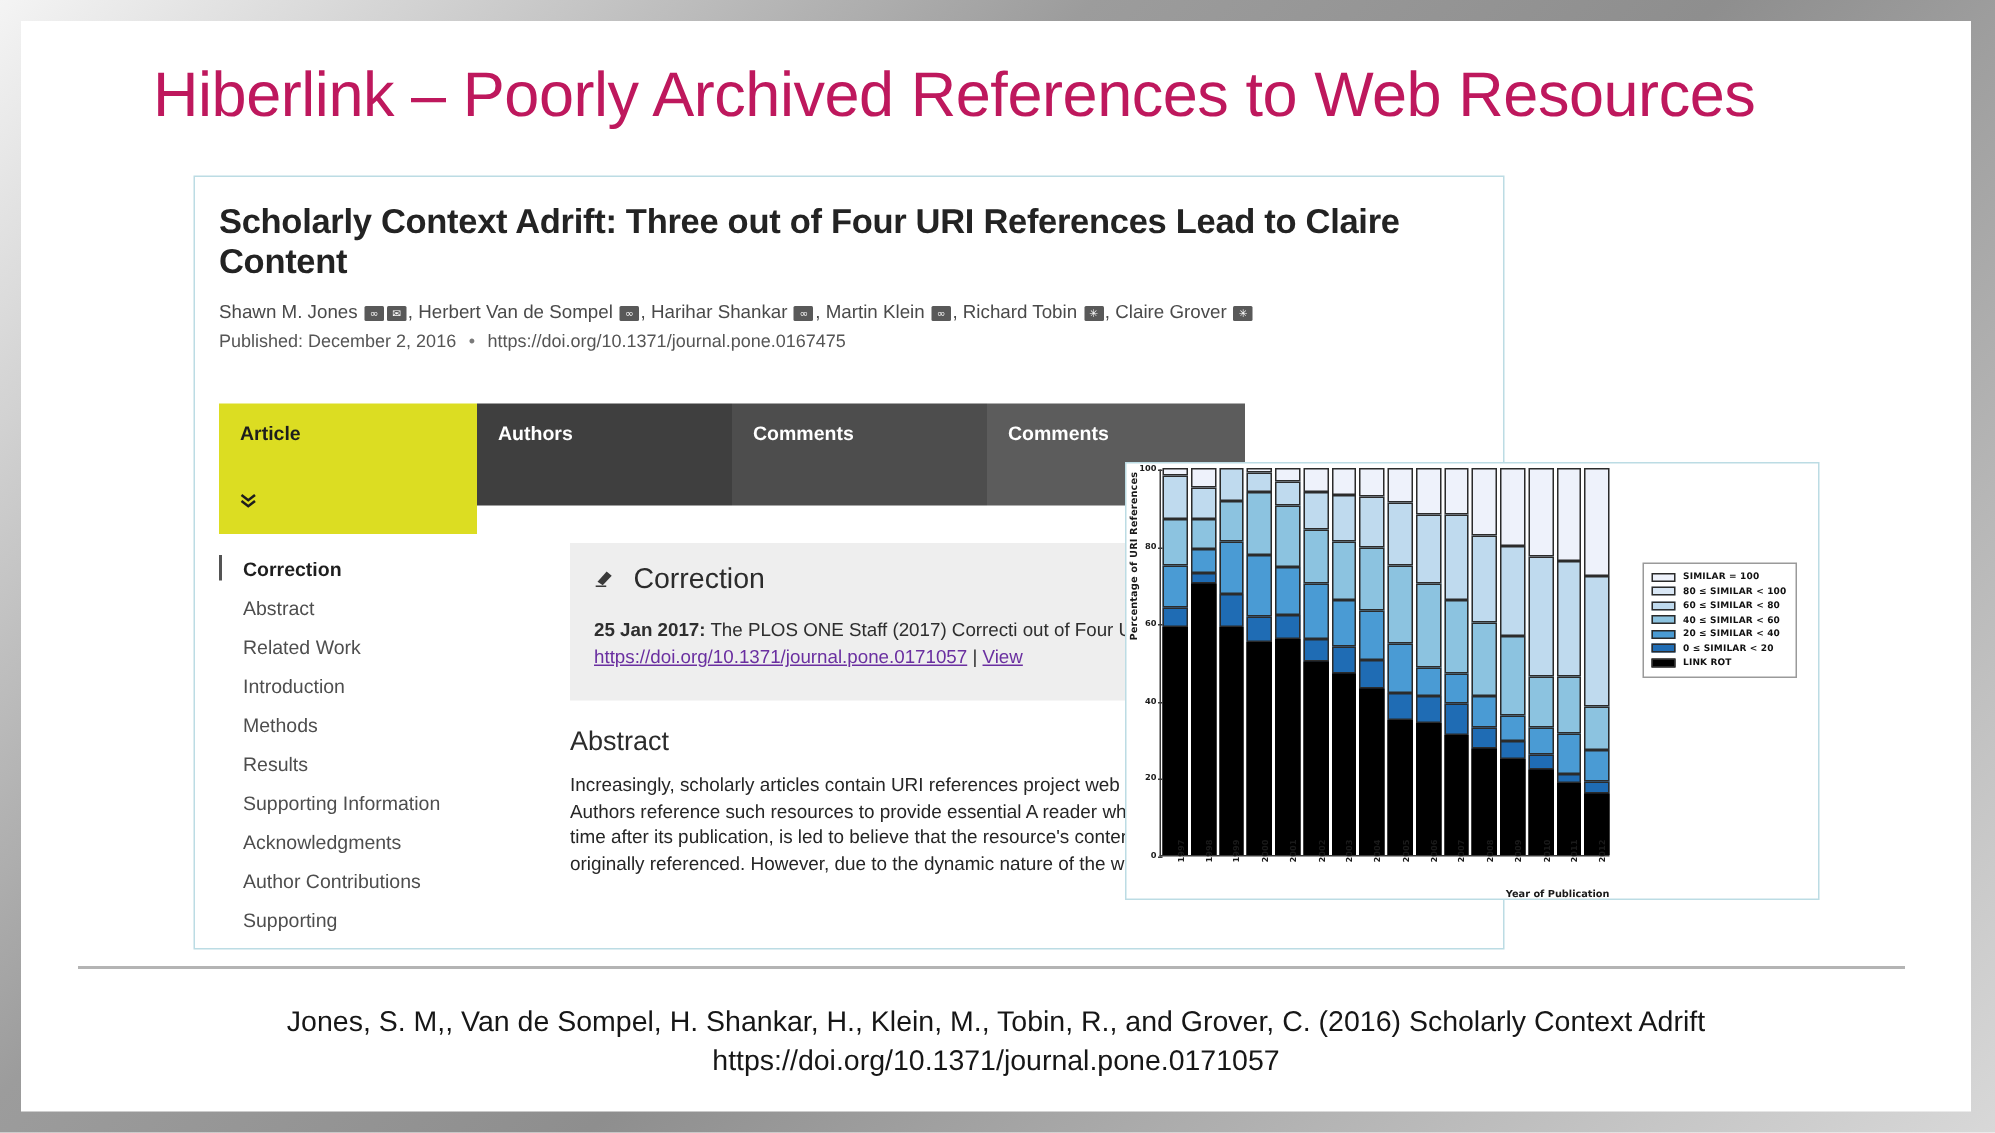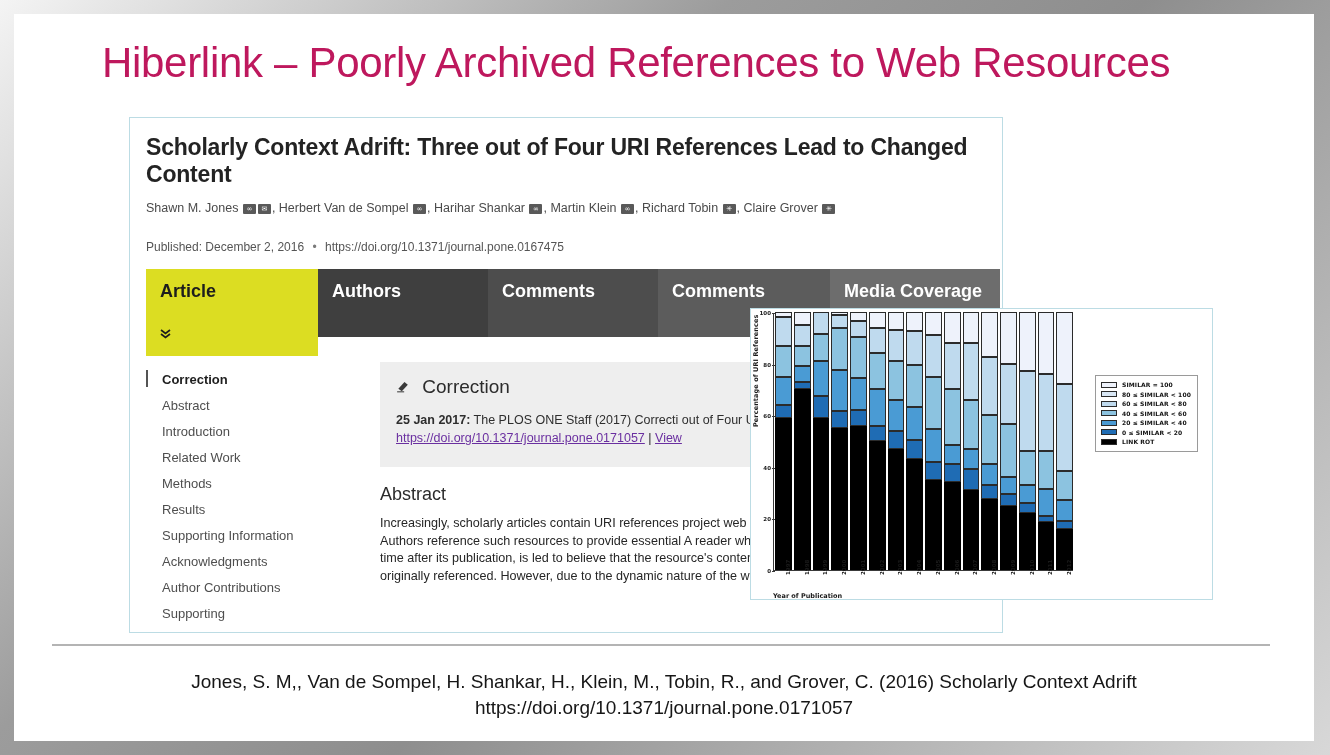--- a/index.html
+++ b/index.html
@@ -77,38 +77,38 @@
     font-size: 7px;
     line-height: 10px;
     text-align: center;
     vertical-align: 1px;
     border-radius: 1px;
     margin: 0 1px;
     font-family: "DejaVu Sans", sans-serif;
   }
 
   #published-line {
-    margin-top: 24px;
+    margin-top: 4px;
     font-size: 12px;
     color: #555555;
     white-space: nowrap;
   }
   #published-line .dot { color: #7a7a7a; padding: 0 5px; }
 
   
   #tabbar {
     position: absolute;
     left: 16px; top: 135px;
     width: 842px; height: 68px;
     display: flex;
   }
   .tab {
     height: 68px;
     padding: 12px 0 16px 14px;
-    font-size: 18px;
+    font-size: 13px;
     font-weight: 700;
     color: #ffffff;
     position: relative;
     flex: 0 0 auto;
   }
   .tab.active {
     background: #dcdd22;
     color: #1d1d1d;
     width: 172px;
     height: 87px;
@@ -284,21 +284,21 @@
     white-space: nowrap;
     transform: rotate(-90deg);
     transform-origin: left top;
     font-family: "DejaVu Sans", sans-serif;
   }
 
   #x-axis-label {
     position: absolute;
     left: 22px; top: 283px;
     width: 300px;
-    text-align: left;
+    text-align: right;
     font-size: 6.5px;
     font-weight: 700;
     color: #1a1a1a;
     font-family: "DejaVu Sans", sans-serif;
   }
 
   #chart-legend {
     position: absolute;
     left: 344px; top: 66px;
     border: 1px solid #9a9a9a;
@@ -348,21 +348,21 @@
 
 <div id="slide-frame">
   <div id="slide-canvas">
 
     <div id="slide-title">Hiberlink – Poorly Archived References to Web Resources</div>
 
     <div id="plos-card">
       <div id="plos-inner">
 
         <div class="plos-pad">
-          <div id="paper-title">Scholarly Context Adrift: Three out of Four URI References Lead to Changed Content</div>
+          <div id="paper-title">Scholarly Context Adrift: Three out of Four URI References Lead to Claire Content</div>
           <div id="authors-line"><span>Shawn M. Jones </span><span class="au-icon">∞</span><span class="au-icon">✉</span><span>, </span><span>Herbert Van de Sompel </span><span class="au-icon">∞</span><span>, </span><span>Harihar Shankar </span><span class="au-icon">∞</span><span>, </span><span>Martin Klein </span><span class="au-icon">∞</span><span>, </span><span>Richard Tobin </span><span class="au-icon">✳</span><span>, </span><span>Claire Grover </span><span class="au-icon">✳</span></div>
           <div id="published-line">
             <span>Published: December 2, 2016</span>
             <span class="dot">•</span>
             <span>https://doi.org/10.1371/journal.pone.0167475</span>
           </div>
         </div>
 
         <div id="tabbar">
           <div class="tab active">
@@ -376,31 +376,28 @@
           </div>
           <div class="tab t2">
             <span>Authors</span>
           </div>
           <div class="tab t3">
             <span>Comments</span>
           </div>
           <div class="tab t4">
             <span>Comments</span>
           </div>
-          <div class="tab t5">
-            <span>Media Coverage</span>
-          </div>
         </div>
 
         <div id="plos-body">
           <div id="toc">
               <div class="toc-item current"><span>Correction</span></div>
               <div class="toc-item"><span>Abstract</span></div>
+              <div class="toc-item"><span>Related Work</span></div>
               <div class="toc-item"><span>Introduction</span></div>
-              <div class="toc-item"><span>Related Work</span></div>
               <div class="toc-item"><span>Methods</span></div>
               <div class="toc-item"><span>Results</span></div>
               <div class="toc-item"><span>Supporting Information</span></div>
               <div class="toc-item"><span>Acknowledgments</span></div>
               <div class="toc-item"><span>Author Contributions</span></div>
               <div class="toc-item"><span>Supporting</span></div>
             </div>
 
           <div id="content">
 

